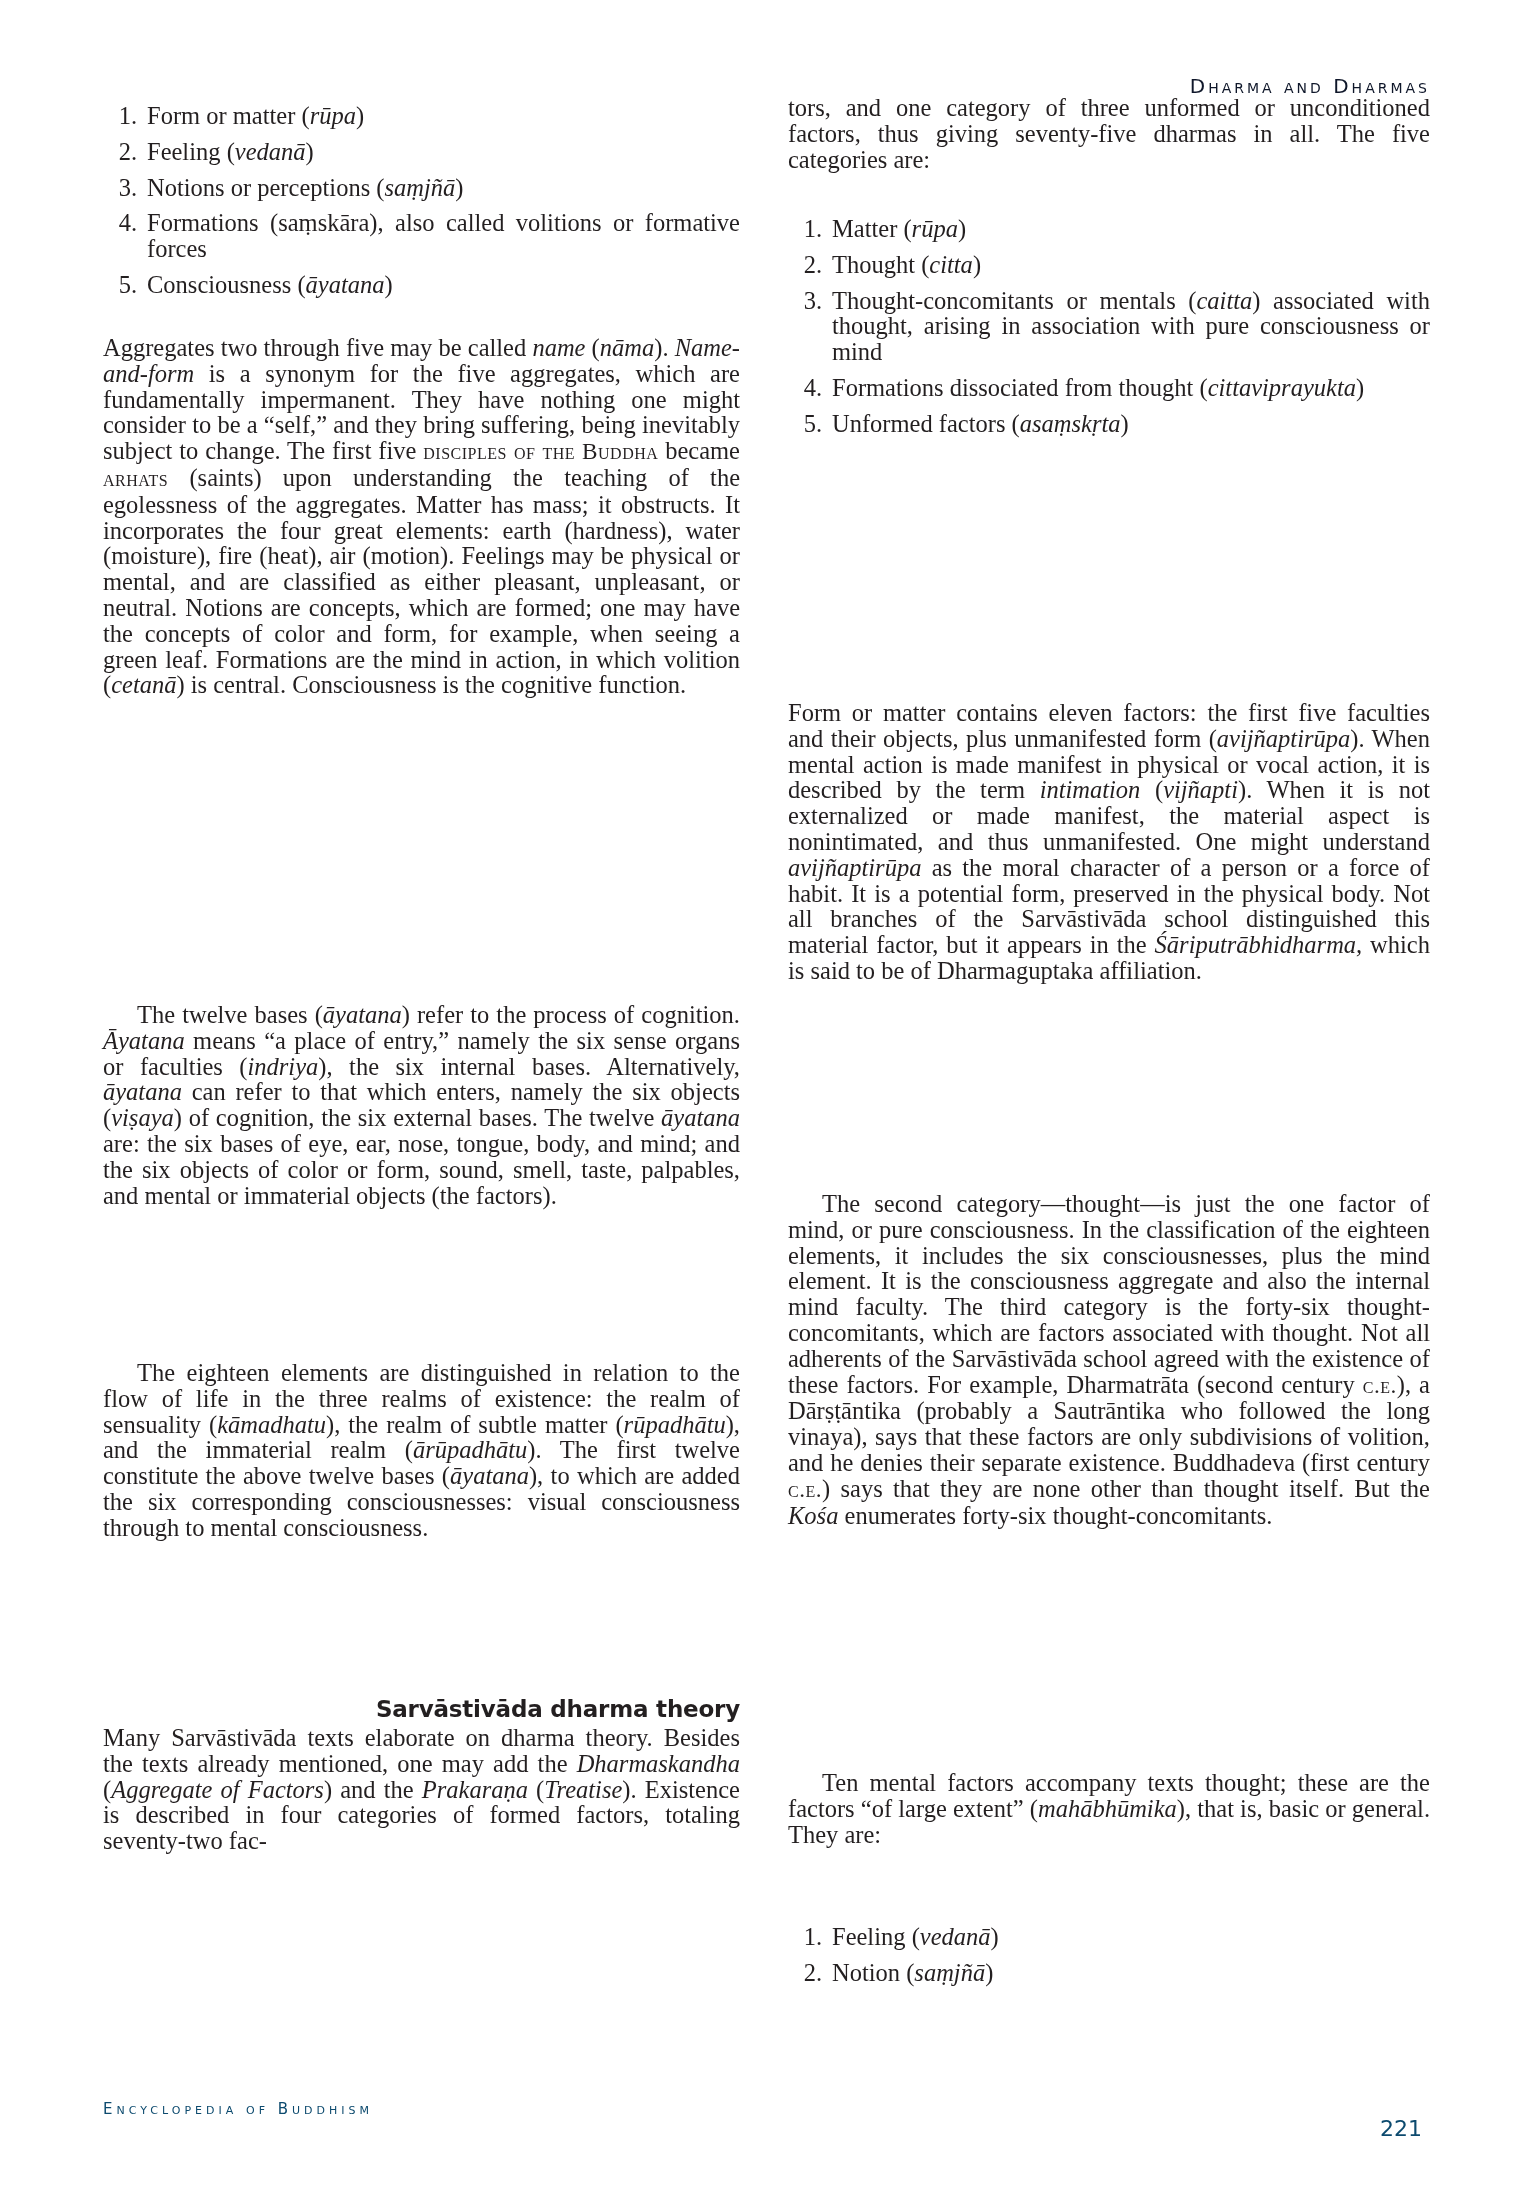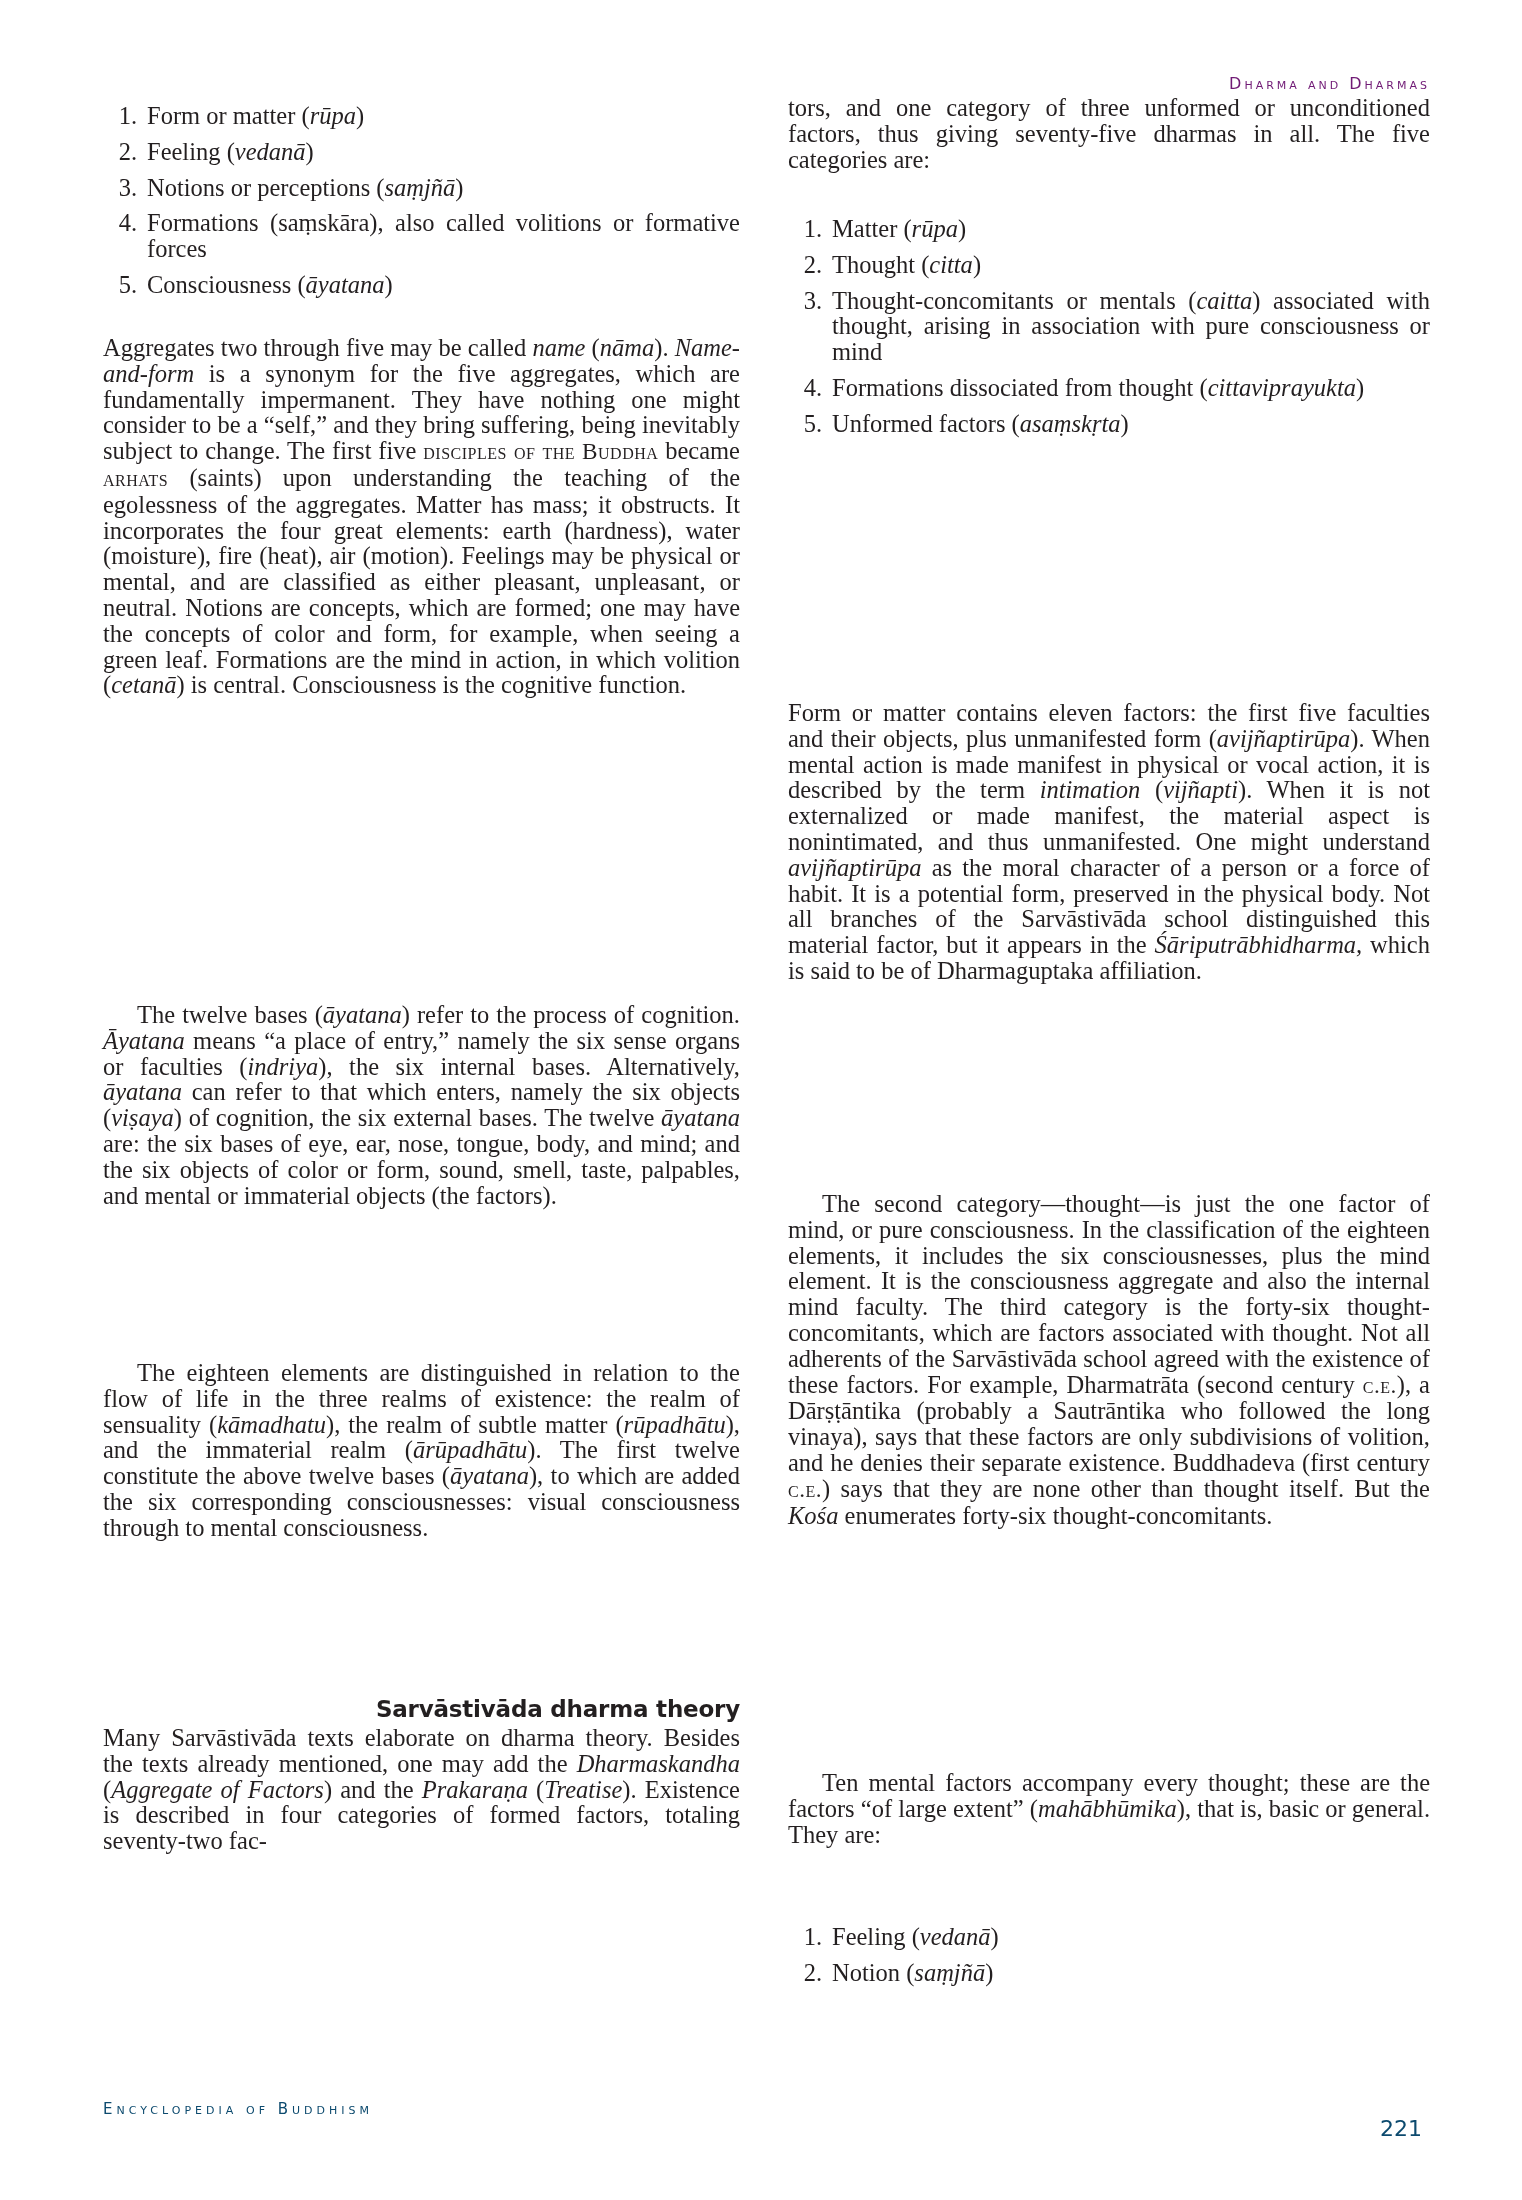--- a/index.html
+++ b/index.html
@@ -1,19 +1,19 @@
 <!DOCTYPE html>
 <html><head>
 <meta charset="utf-8">
 <style>
   html, body { margin: 0; padding: 0; background: #ffffff; }
   body { width: 1522px; height: 2200px; position: relative; overflow: hidden;
          font-family: "Liberation Serif", "DejaVu Serif", serif; color: #231f20; }
   .running-head { position: absolute; top: 74px; right: 92px; font-family: "DejaVu Sans", sans-serif;
-                  font-size: 16px; letter-spacing: 3px; font-variant: small-caps; color: #701a75; }
+                  font-size: 20px; letter-spacing: 3px; font-variant: small-caps; color: #0f172a; }
   .footer { position: absolute; top: 2100px; left: 103px; right: 92px; height: 30px;
             font-family: "DejaVu Sans", sans-serif; color: #0c4a6e; }
   .footer .book-title { position: absolute; left: 0; top: 0; font-size: 15px; letter-spacing: 4px; font-variant: small-caps; }
   .footer .page-num { position: absolute; right: 8px; top: 16px; font-size: 22px; }
 
   .col { position: absolute; width: 637px; font-size: 24.5px; line-height: 25.8px; }
   .col.left { left: 103px; }
   .col.right { left: 788px; width: 642px; }
 
   .list { margin: 0; padding: 0; list-style: none; }
@@ -81,21 +81,21 @@
     </li>
     <li>
       <span class="num">5.</span><span>Unformed factors</span> (<i>asaṃskṛta</i>)
     </li>
   </ol>
 
   <p class="para block" style="top:700px;"><span>Form or matter contains eleven factors: the first five faculties and their objects, plus unmanifested form (</span><i>avijñaptirūpa</i><span>). When mental action is made manifest in physical or vocal action, it is described by the term </span><i>intimation</i><span> (</span><i>vijñapti</i><span>). When it is not externalized or made manifest, the material aspect is nonintimated, and thus unmanifested. One might understand </span><i>avijñaptirūpa</i><span> as the moral character of a person or a force of habit. It is a potential form, preserved in the physical body. Not all branches of the Sarvāstivāda school distinguished this material factor, but it appears in the </span><i>Śāriputrābhidharma,</i><span> which is said to be of Dharmaguptaka affiliation.</span></p>
 
   <p class="para indent block" style="top:1191px;"><span>The second category—thought—is just the one factor of mind, or pure consciousness. In the classification of the eighteen elements, it includes the six consciousnesses, plus the mind element. It is the consciousness aggregate and also the internal mind faculty. The third category is the forty-six thought-concomitants, which are factors associated with thought. Not all adherents of the Sarvāstivāda school agreed with the existence of these factors. For example, Dharmatrāta (second century </span><span class="sc">c.e.</span><span>), a Dārṣṭāntika (probably a Sautrāntika who followed the long vinaya), says that these factors are only subdivisions of volition, and he denies their separate existence. Buddhadeva (first century </span><span class="sc">c.e.</span><span>) says that they are none other than thought itself. But the </span><i>Kośa</i><span> enumerates forty-six thought-concomitants.</span></p>
 
-  <p class="para indent block" style="top:1770px;"><span>Ten mental factors accompany every thought; these are the factors “of large extent” (</span><i>mahābhūmika</i><span>), that is, basic or general. They are:</span></p>
+  <p class="para indent block" style="top:1770px;"><span>Ten mental factors accompany texts thought; these are the factors “of large extent” (</span><i>mahābhūmika</i><span>), that is, basic or general. They are:</span></p>
 
   <ol class="list block" style="top:1924px;">
     <li style="margin-bottom:10px;">
       <span class="num">1.</span><span>Feeling</span> (<i>vedanā</i>)
     </li>
     <li>
       <span class="num">2.</span><span>Notion</span> (<i>saṃjñā</i>)
     </li>
   </ol>
 </div>

